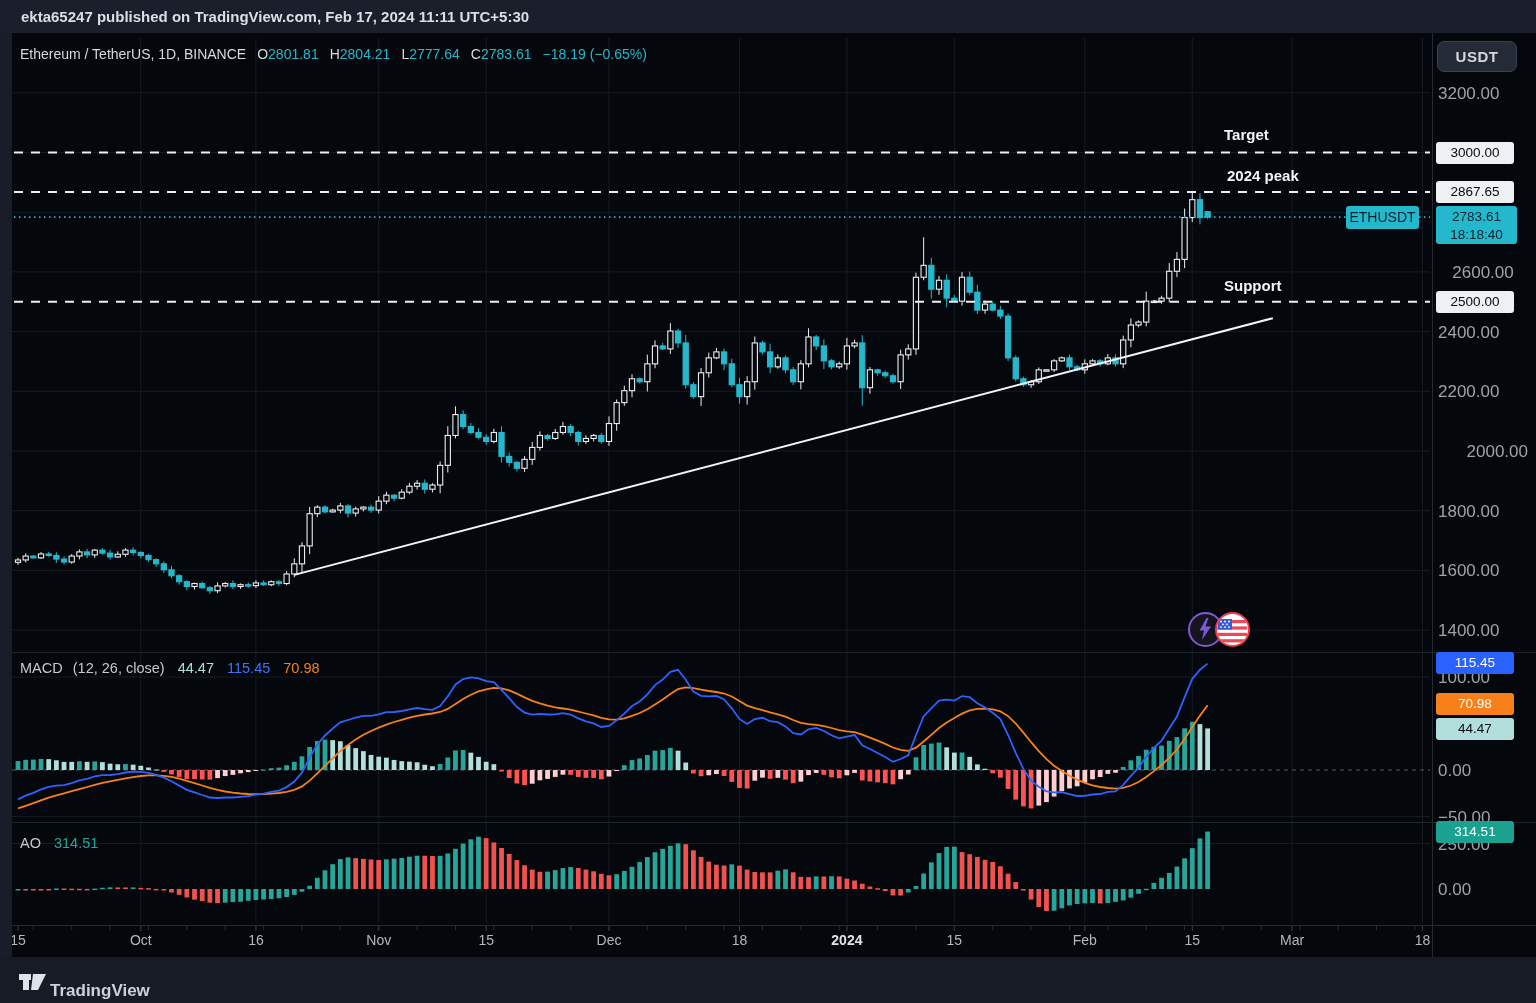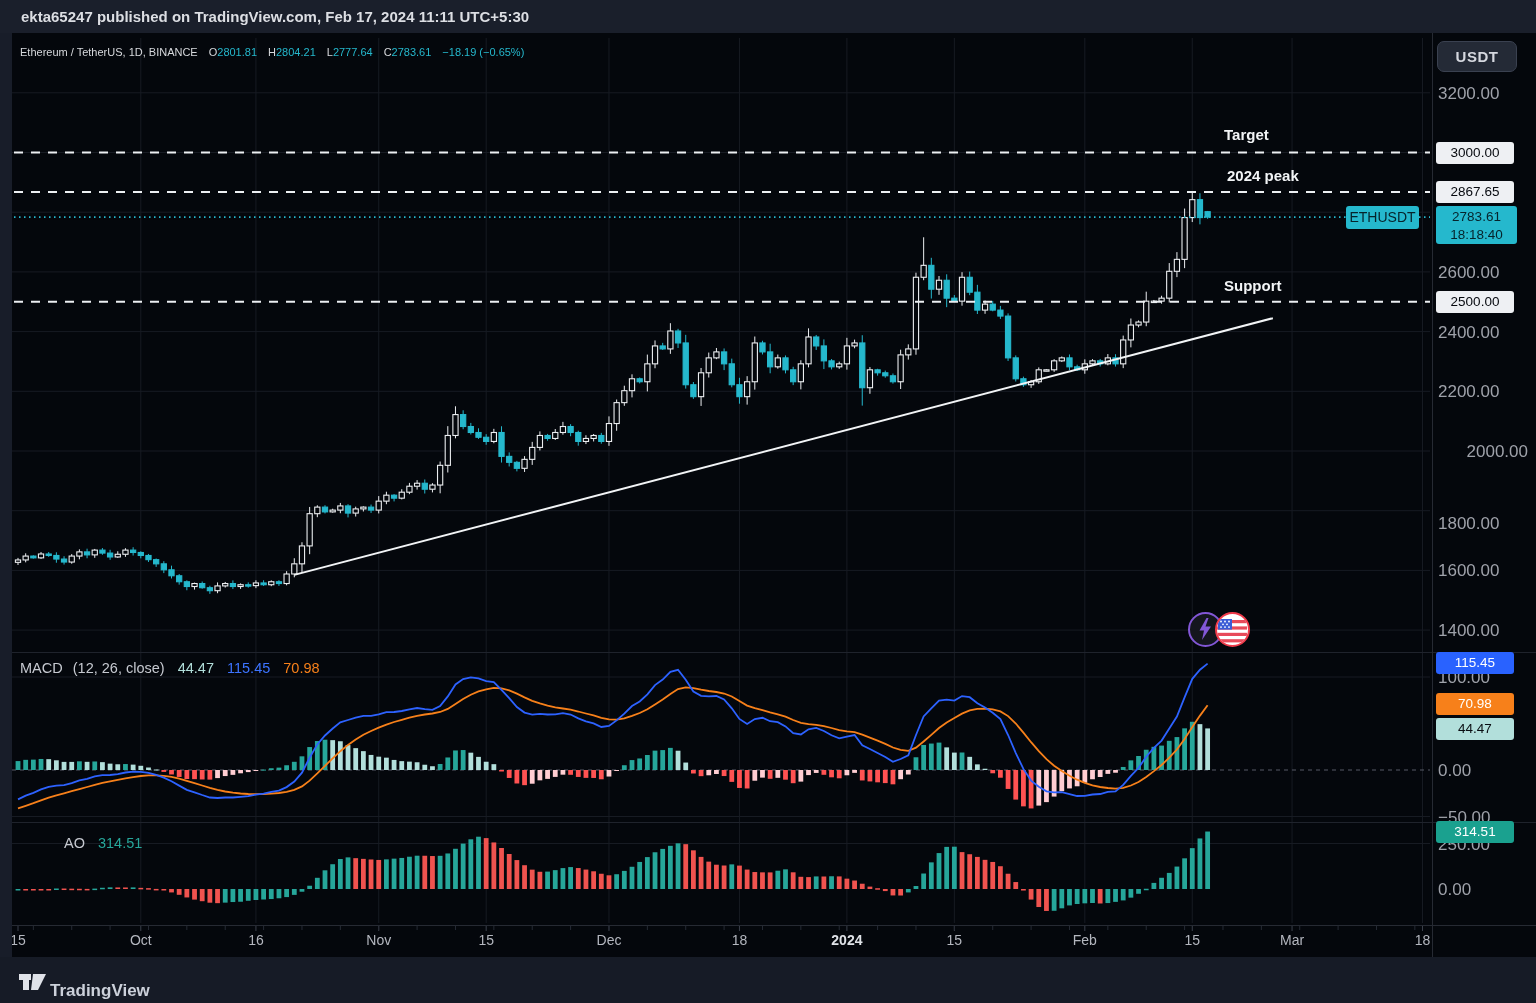--- a/index.html
+++ b/index.html
@@ -5,39 +5,39 @@
   html,body{margin:0;padding:0;background:#181d29;width:1536px;height:1003px;overflow:hidden;
     font-family:"Liberation Sans","DejaVu Sans",sans-serif;-webkit-font-smoothing:antialiased;}
   .abs{position:absolute;}
   #page{position:relative;width:1536px;height:1003px;border-radius:7px;}
   #published-bar{left:0;top:0;width:1536px;height:33px;background:#1a1f2b;color:#dcdee3;
     font-size:15px;font-weight:bold;line-height:33px;padding-left:21px;box-sizing:border-box;}
   #widget{left:12px;top:33px;width:1524px;height:924px;background:#04070c;}
   #chart-svg{left:0;top:0;pointer-events:none;z-index:1;}
   .sep{background:#1f232c;height:1px;left:12px;width:1524px;z-index:2;}
   #axis-vline{left:1432px;top:33px;width:1px;height:924px;background:#262a33;z-index:2;}
-  #legend-row{left:20px;top:46px;z-index:4;font-size:11px;color:#d7d9dd;white-space:nowrap;}
+  #legend-row{left:20px;top:46px;z-index:4;font-size:14px;color:#d7d9dd;white-space:nowrap;}
   #legend-row .val{color:#25b8cd;}
   #legend-row .blk{margin-left:11px;}
   #legend-row .chg{margin-left:11px;color:#25b8cd;}
   #usdt-btn{left:1437px;top:41px;width:80px;height:31px;background:#242a36;border:1px solid #3a4150;
     border-radius:7px;color:#d5d8df;font-size:15px;font-weight:bold;text-align:center;line-height:30px;
     letter-spacing:.5px;z-index:4;box-sizing:border-box;}
   .ax-label{left:1438px;width:90px;font-size:17px;color:#9fa2aa;z-index:3;}
   .badge{left:1436px;width:78px;height:22px;border-radius:3px;font-size:13.5px;font-weight:500;
     text-align:center;line-height:22px;z-index:4;}
   .badge.white{background:#eef0f3;color:#06090e;}
   #cur-badge{left:1436px;width:81px;height:38px;border-radius:3px;background:#25b8cd;color:#06232b;
     font-size:13.5px;font-weight:500;text-align:center;line-height:18px;padding-top:2px;z-index:4;box-sizing:border-box;}
   #ethusdt-badge{left:1346px;top:206px;width:73px;height:23px;border-radius:3px;background:#25b8cd;
     color:#06232b;font-size:14px;font-weight:500;text-align:center;line-height:23px;z-index:4;}
   .annot{z-index:3;color:#f2f4f6;font-size:15px;font-weight:bold;white-space:nowrap;}
   #macd-legend,#ao-legend{left:20px;z-index:3;font-size:14.5px;color:#c6c9d0;white-space:nowrap;}
   #macd-legend{top:660px;}
-  #ao-legend{top:835px;margin-left:44px;}
+  #ao-legend{top:835px;}
   .mval{margin-left:9px;}
   #time-axis{left:12px;top:925px;width:1420px;height:32px;overflow:hidden;z-index:3;}
   .t-label{position:absolute;top:7px;transform:translateX(-50%);font-size:14px;color:#b4b7bf;white-space:nowrap;}
   .t-label.bold{font-weight:bold;color:#e0e3e8;}
   #footer{left:0;top:957px;width:1536px;height:46px;background:#161b26;z-index:5;}
   #footer .brand{position:absolute;left:50px;top:12px;font-size:17px;font-weight:600;color:#ccd1da;margin-top:12px;}
   #tv-logo{position:absolute;left:19px;top:13px;}
   .react-icon{width:35px;height:35px;border-radius:50%;z-index:4;box-sizing:border-box;}
   #icon-boost{left:1188px;top:612px;background:#14161e;border:2.5px solid #8257d6;}
   #icon-flag{left:1215px;top:612px;background:#fff;border:2.5px solid #ef3a4a;overflow:hidden;}
@@ -866,25 +866,25 @@
       <g fill="#dfe2e8">
         <rect x="0" y="4" width="12" height="6"></rect>
         <rect x="4" y="4" width="6" height="16"></rect>
         <polygon points="14,4 27,4 19,20 12,20"></polygon>
       </g>
     </svg>
     <span class="brand">TradingView</span>
   </div>
 
 <div class="abs ax-label" style="top: 83.8px;">3200.00</div>
-    <div class="abs ax-label" style="top: 262.9px;">2600.00</div>
+    <div class="abs ax-label" style="top: 262.9px; text-align: center;">2600.00</div>
     <div class="abs ax-label" style="top: 322.6px;">2400.00</div>
     <div class="abs ax-label" style="top: 382.3px;">2200.00</div>
     <div class="abs ax-label" style="top: 442px; text-align: right;">2000.00</div>
-    <div class="abs ax-label" style="top: 501.7px; margin-top: 12px;">1800.00</div>
+    <div class="abs ax-label" style="top: 501.7px;">1800.00</div>
     <div class="abs ax-label" style="top: 561.4px;">1600.00</div>
     <div class="abs ax-label" style="top: 621.1px;">1400.00</div>
     <div class="abs ax-label" style="top: 668px;">100.00</div>
     <div class="abs ax-label" style="top: 761px;">0.00</div>
     <div class="abs ax-label" style="top: 807.5px;">−50.00</div>
     <div class="abs ax-label" style="top: 834.5px;">250.00</div>
     <div class="abs ax-label" style="top: 880px;">0.00</div>
     <div class="abs badge white" style="top: 141.5px;">3000.00</div>
     <div class="abs badge white" style="top: 181.006px;">2867.65</div>
     <div class="abs badge white" style="top: 290.75px; text-align: center;">2500.00</div>

